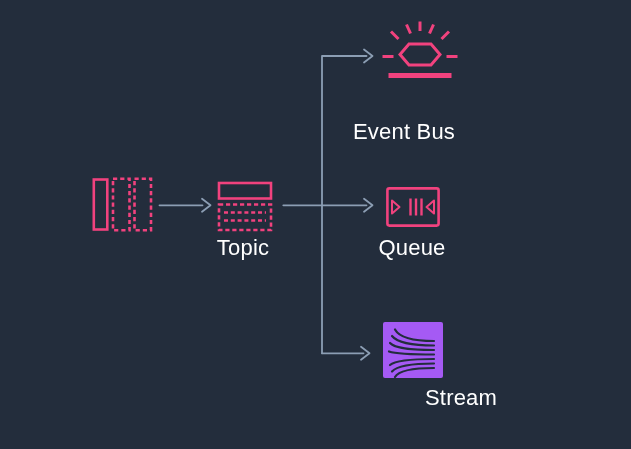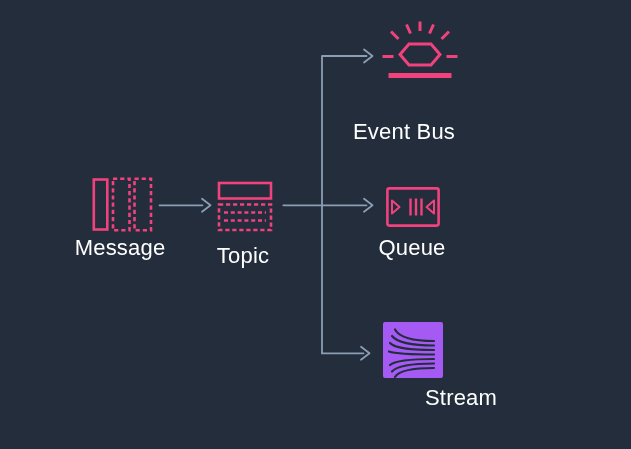--- a/index.html
+++ b/index.html
@@ -55,31 +55,30 @@
     <path d="M361,346.8 L369.5,353.3 L361,359.8"></path>
   </svg>
 
   <div class="node-icon" style="left:92px;top:177px;">
     <svg width="61" height="55" viewBox="0 0 61 55">
       <rect class="pink-stroke" x="1.8" y="2.5" width="13.5" height="50" stroke-width="2.6"></rect>
       <rect class="pink-stroke" x="21" y="1.8" width="16.5" height="51.5" stroke-width="2.6" stroke-dasharray="4.2 3"></rect>
       <rect class="pink-stroke" x="42.5" y="1.8" width="16.5" height="51.5" stroke-width="2.6" stroke-dasharray="4.2 3"></rect>
     </svg>
   </div>
-  <div class="node-label" style="left:120px;top:236px;">Message</div>
 
   <div class="node-icon" style="left:217px;top:181px;">
     <svg width="56" height="51" viewBox="0 0 56 51">
       <rect class="pink-stroke" x="2" y="2" width="52" height="15.5" stroke-width="2.6"></rect>
       <rect class="pink-stroke" x="2" y="23.5" width="52" height="25.5" stroke-width="2.6" stroke-dasharray="4.2 2.8"></rect>
       <path class="pink-stroke" d="M7,31.5 H49" stroke-width="2.4" stroke-dasharray="4 2.8"></path>
       <path class="pink-stroke" d="M7,39.5 H49" stroke-width="2.4" stroke-dasharray="4 2.8"></path>
     </svg>
   </div>
-  <div class="node-label" style="left:243px;top:236px;margin-top:8px;">Topic</div>
+  <div class="node-label" style="left:243px;top:236px;">Topic</div>
 
   <div class="node-icon" style="left:381px;top:18px;">
     <svg width="78" height="62" viewBox="0 0 78 62">
       <polygon class="pink-stroke" points="19,36.5 28,26 50,26 59,36.5 50,47 28,47" stroke-width="3"></polygon>
       <path class="pink-stroke" d="M39,3.5 V13" stroke-width="3"></path>
       <path class="pink-stroke" d="M25.5,6.5 L29.5,15.5" stroke-width="3"></path>
       <path class="pink-stroke" d="M52.5,6.5 L48.5,15.5" stroke-width="3"></path>
       <path class="pink-stroke" d="M10,13.5 L17.5,21" stroke-width="3"></path>
       <path class="pink-stroke" d="M68,13.5 L60.5,21" stroke-width="3"></path>
       <path class="pink-stroke" d="M1.5,38.5 H12.5" stroke-width="3"></path>

